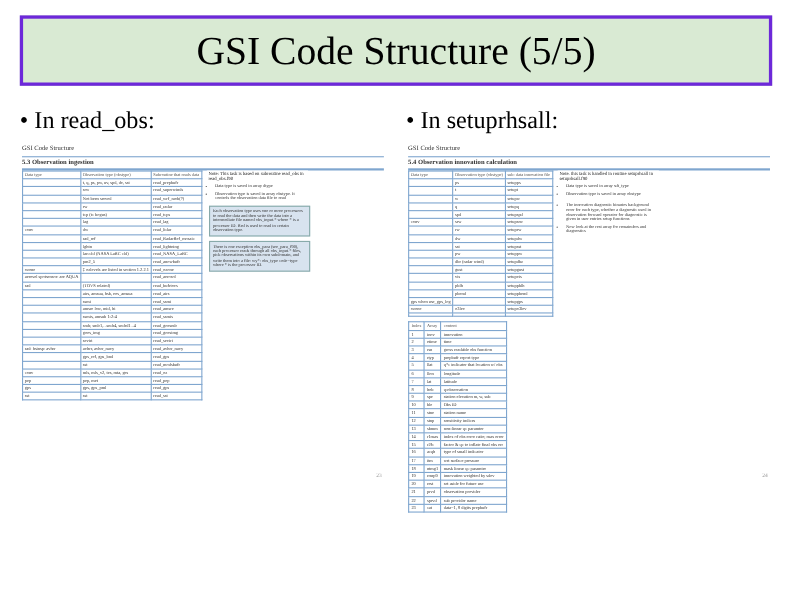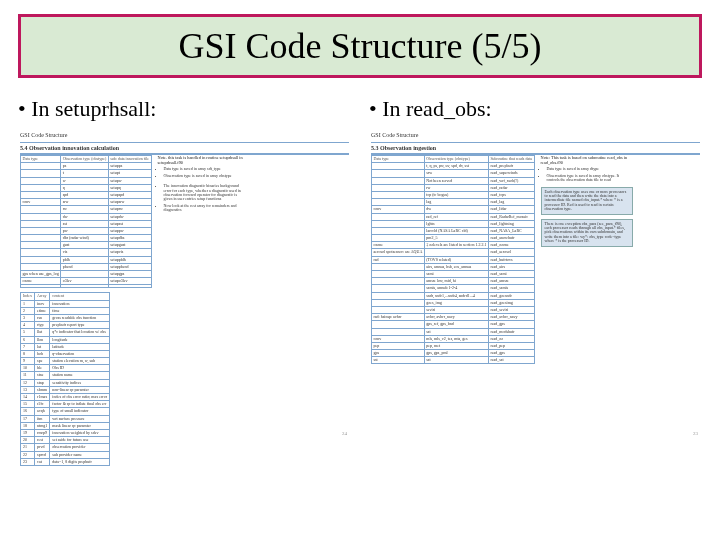--- a/index.html
+++ b/index.html
@@ -1,19 +1,19 @@
 <!DOCTYPE html>
 <html><head>
   <meta charset="utf-8">
   <style>
     * { box-sizing: border-box; margin: 0; padding: 0; }
     html, body { width: 720px; height: 540px; background: #fff; font-family: "Times New Roman", Times, serif; color: #000; overflow: hidden; }
     .slide { width: 720px; height: 540px; position: relative; padding: 14px 18px; }
 
-    .title-box { background: #d9ead3; border: 3px solid #be185d; padding: 8px 12px; text-align: center; }
+    .title-box { background: #d9ead3; border: 3px solid #6d28d9; padding: 8px 12px; text-align: center; }
     .title-box h1 { font-size: 36px; font-weight: 400; font-family: "Times New Roman", serif; }
 
     .cols { display: flex; gap: 18px; margin-top: 18px; }
     .col { flex: 1; }
     .col-head { font-size: 22px; margin-bottom: 6px; }
     .col-head::before { content: " • "; font-size: 22px; }
 
     .figure { position: relative; border: 0; height: 310px; padding: 4px 2px; }
     .fig-title { font-size: 6px; color: #333; margin-bottom: 4px; }
     .fig-sec { font-weight: bold; font-size: 6px; color: #333; margin: 2px 0 2px 0; }
@@ -45,20 +45,193 @@
 </head>
 <body>
 
 <div class="slide">
 
   <div class="title-box">
     <h1>GSI Code Structure (5/5)</h1>
   </div>
 
   <div class="cols">
+
+    <div class="col">
+      <div class="col-head">In read_obs:</div>
+      <div class="figure">
+        <div class="fig-title">GSI Code Structure</div>
+        <div class="th-rule"></div>
+        <div class="fig-sec">5.3 Observation ingestion</div>
+        <div class="sec-line"></div>
+        <div class="tblwrap">
+          <table class="tbl">
+            <thead>
+                <tr>
+              <th class="r1">Data type</th>
+              <th class="r2">Observation type (obstype)</th>
+              <th class="r2">Subroutine that reads data</th>
+            </tr>
+              </thead>
+            <tbody id="lrows">
+                <tr>
+                  <td></td>
+                  <td>t, q, ps, pw, uv, spd, dv, sst</td>
+                  <td>read_prepbufr</td>
+                </tr>
+                <tr>
+                  <td></td>
+                  <td>srw</td>
+                  <td>read_superwinds</td>
+                </tr>
+                <tr>
+                  <td></td>
+                  <td>Not been served</td>
+                  <td>read_wrf_raob(?)</td>
+                </tr>
+                <tr>
+                  <td></td>
+                  <td>rw</td>
+                  <td>read_radar</td>
+                </tr>
+                <tr>
+                  <td></td>
+                  <td>tcp (tc bogus)</td>
+                  <td>read_tcps</td>
+                </tr>
+                <tr>
+                  <td></td>
+                  <td>lag</td>
+                  <td>read_lag</td>
+                </tr>
+                <tr>
+                  <td>conv</td>
+                  <td>dw</td>
+                  <td>read_lidar</td>
+                </tr>
+                <tr>
+                  <td></td>
+                  <td>rad_ref</td>
+                  <td>read_RadarRef_mosaic</td>
+                </tr>
+                <tr>
+                  <td></td>
+                  <td>lghtn</td>
+                  <td>read_lightning</td>
+                </tr>
+                <tr>
+                  <td></td>
+                  <td>larccld (NASA LaRC cld)</td>
+                  <td>read_NASA_LaRC</td>
+                </tr>
+                <tr>
+                  <td></td>
+                  <td>pm2_5</td>
+                  <td>read_anowbufr</td>
+                </tr>
+                <tr>
+                  <td>ozone</td>
+                  <td>‡ ozlevels are listed in section 1.2.2.1</td>
+                  <td>read_ozone</td>
+                </tr>
+                <tr>
+                  <td>aerosol spotsensor: are AQUA</td>
+                  <td></td>
+                  <td>read_aerosol</td>
+                </tr>
+                <tr>
+                  <td>rad</td>
+                  <td>(TOVS related)</td>
+                  <td>read_bufrtovs</td>
+                </tr>
+                <tr>
+                  <td></td>
+                  <td>airs, amsua, hsb, eos_amsua</td>
+                  <td>read_airs</td>
+                </tr>
+                <tr>
+                  <td></td>
+                  <td>ssmi</td>
+                  <td>read_ssmi</td>
+                </tr>
+                <tr>
+                  <td></td>
+                  <td>amsre low, mid, hi</td>
+                  <td>read_amsre</td>
+                </tr>
+                <tr>
+                  <td></td>
+                  <td>ssmis, amsub 1-2-4</td>
+                  <td>read_ssmis</td>
+                </tr>
+                <tr>
+                  <td></td>
+                  <td>sndr, sndr1,...sndr4, sndrd1...4</td>
+                  <td>read_goesndr</td>
+                </tr>
+                <tr>
+                  <td></td>
+                  <td>goes_img</td>
+                  <td>read_goesimg</td>
+                </tr>
+                <tr>
+                  <td></td>
+                  <td>seviri</td>
+                  <td>read_seviri</td>
+                </tr>
+                <tr>
+                  <td>rad: hsinsp: avhrr</td>
+                  <td>avhrr, avhrr_navy</td>
+                  <td>read_avhrr_navy</td>
+                </tr>
+                <tr>
+                  <td></td>
+                  <td>gps_ref, gps_bnd</td>
+                  <td>read_gps</td>
+                </tr>
+                <tr>
+                  <td></td>
+                  <td>sst</td>
+                  <td>read_modsbufr</td>
+                </tr>
+                <tr>
+                  <td>conv</td>
+                  <td>mls, mls_v2, tes, mta, ges</td>
+                  <td>read_oz</td>
+                </tr>
+                <tr>
+                  <td>pep</td>
+                  <td>pep, met</td>
+                  <td>read_pep</td>
+                </tr>
+                <tr>
+                  <td>gps</td>
+                  <td>gps, gps_pml</td>
+                  <td>read_gps</td>
+                </tr>
+                <tr>
+                  <td>sst</td>
+                  <td>sst</td>
+                  <td>read_sst</td>
+                </tr>
+              </tbody>
+          </table>
+          <div class="notes">
+            <div class="bignote">Note: This task is based on subroutine read_obs in read_obs.f90</div>
+            <ul id="lnb">
+                <li>Data type is saved in array dtype</li>
+                <li>Observation type is saved in array obstype. It controls the observation data file to read</li>
+              </ul>
+            <div class="notebox">Each observation type uses one or more processors to read the data and then write the data into a intermediate file named obs_input.* where * is a processor ID. Red is used to read in certain observation type.</div>
+            <div class="notebox">There is one exception obs_para (see_para_f90), each processor reads through all obs_input.* files, pick observations within its own subdomain, and write them into a file: wy*: obs_type code=type where * is the processor ID.</div>
+          </div>
+        </div>
+        <div class="pgno">23</div>
+      </div>
+    </div>
 
     <div class="col">
       <div class="col-head">In setuprhsall:</div>
       <div class="figure">
         <div class="fig-title">GSI Code Structure</div>
         <div class="th-rule"></div>
         <div class="fig-sec">5.4 Observation innovation calculation</div>
         <div class="sec-line"></div>
         <div class="tblwrap">
           <div>
@@ -298,188 +471,15 @@
               </ul>
             <ul id="rsb" style="margin-top:6px">
                 <li>The innovation diagnostic binaries background error for each type, whether a diagnostic used in observation forward operator for diagnostic is given in user entries setup functions</li>
                 <li>Now look at the rest array for remainders and diagnostics</li>
               </ul>
           </div>
         </div>
         <div class="pgno">24</div>
       </div>
     </div>
-
-    <div class="col">
-      <div class="col-head">In read_obs:</div>
-      <div class="figure">
-        <div class="fig-title">GSI Code Structure</div>
-        <div class="th-rule"></div>
-        <div class="fig-sec">5.3 Observation ingestion</div>
-        <div class="sec-line"></div>
-        <div class="tblwrap">
-          <table class="tbl">
-            <thead>
-                <tr>
-              <th class="r1">Data type</th>
-              <th class="r2">Observation type (obstype)</th>
-              <th class="r2">Subroutine that reads data</th>
-            </tr>
-              </thead>
-            <tbody id="lrows">
-                <tr>
-                  <td></td>
-                  <td>t, q, ps, pw, uv, spd, dv, sst</td>
-                  <td>read_prepbufr</td>
-                </tr>
-                <tr>
-                  <td></td>
-                  <td>srw</td>
-                  <td>read_superwinds</td>
-                </tr>
-                <tr>
-                  <td></td>
-                  <td>Not been served</td>
-                  <td>read_wrf_raob(?)</td>
-                </tr>
-                <tr>
-                  <td></td>
-                  <td>rw</td>
-                  <td>read_radar</td>
-                </tr>
-                <tr>
-                  <td></td>
-                  <td>tcp (tc bogus)</td>
-                  <td>read_tcps</td>
-                </tr>
-                <tr>
-                  <td></td>
-                  <td>lag</td>
-                  <td>read_lag</td>
-                </tr>
-                <tr>
-                  <td>conv</td>
-                  <td>dw</td>
-                  <td>read_lidar</td>
-                </tr>
-                <tr>
-                  <td></td>
-                  <td>rad_ref</td>
-                  <td>read_RadarRef_mosaic</td>
-                </tr>
-                <tr>
-                  <td></td>
-                  <td>lghtn</td>
-                  <td>read_lightning</td>
-                </tr>
-                <tr>
-                  <td></td>
-                  <td>larccld (NASA LaRC cld)</td>
-                  <td>read_NASA_LaRC</td>
-                </tr>
-                <tr>
-                  <td></td>
-                  <td>pm2_5</td>
-                  <td>read_anowbufr</td>
-                </tr>
-                <tr>
-                  <td>ozone</td>
-                  <td>‡ ozlevels are listed in section 1.2.2.1</td>
-                  <td>read_ozone</td>
-                </tr>
-                <tr>
-                  <td>aerosol spotsensor: are AQUA</td>
-                  <td></td>
-                  <td>read_aerosol</td>
-                </tr>
-                <tr>
-                  <td>rad</td>
-                  <td>(TOVS related)</td>
-                  <td>read_bufrtovs</td>
-                </tr>
-                <tr>
-                  <td></td>
-                  <td>airs, amsua, hsb, eos_amsua</td>
-                  <td>read_airs</td>
-                </tr>
-                <tr>
-                  <td></td>
-                  <td>ssmi</td>
-                  <td>read_ssmi</td>
-                </tr>
-                <tr>
-                  <td></td>
-                  <td>amsre low, mid, hi</td>
-                  <td>read_amsre</td>
-                </tr>
-                <tr>
-                  <td></td>
-                  <td>ssmis, amsub 1-2-4</td>
-                  <td>read_ssmis</td>
-                </tr>
-                <tr>
-                  <td></td>
-                  <td>sndr, sndr1,...sndr4, sndrd1...4</td>
-                  <td>read_goesndr</td>
-                </tr>
-                <tr>
-                  <td></td>
-                  <td>goes_img</td>
-                  <td>read_goesimg</td>
-                </tr>
-                <tr>
-                  <td></td>
-                  <td>seviri</td>
-                  <td>read_seviri</td>
-                </tr>
-                <tr>
-                  <td>rad: hsinsp: avhrr</td>
-                  <td>avhrr, avhrr_navy</td>
-                  <td>read_avhrr_navy</td>
-                </tr>
-                <tr>
-                  <td></td>
-                  <td>gps_ref, gps_bnd</td>
-                  <td>read_gps</td>
-                </tr>
-                <tr>
-                  <td></td>
-                  <td>sst</td>
-                  <td>read_modsbufr</td>
-                </tr>
-                <tr>
-                  <td>conv</td>
-                  <td>mls, mls_v2, tes, mta, ges</td>
-                  <td>read_oz</td>
-                </tr>
-                <tr>
-                  <td>pep</td>
-                  <td>pep, met</td>
-                  <td>read_pep</td>
-                </tr>
-                <tr>
-                  <td>gps</td>
-                  <td>gps, gps_pml</td>
-                  <td>read_gps</td>
-                </tr>
-                <tr>
-                  <td>sst</td>
-                  <td>sst</td>
-                  <td>read_sst</td>
-                </tr>
-              </tbody>
-          </table>
-          <div class="notes">
-            <div class="bignote">Note: This task is based on subroutine read_obs in read_obs.f90</div>
-            <ul id="lnb">
-                <li>Data type is saved in array dtype</li>
-                <li>Observation type is saved in array obstype. It controls the observation data file to read</li>
-              </ul>
-            <div class="notebox">Each observation type uses one or more processors to read the data and then write the data into a intermediate file named obs_input.* where * is a processor ID. Red is used to read in certain observation type.</div>
-            <div class="notebox">There is one exception obs_para (see_para_f90), each processor reads through all obs_input.* files, pick observations within its own subdomain, and write them into a file: wy*: obs_type code=type where * is the processor ID.</div>
-          </div>
-        </div>
-        <div class="pgno">23</div>
-      </div>
-    </div>
   </div>
 
 </div>
 
 </body></html>

